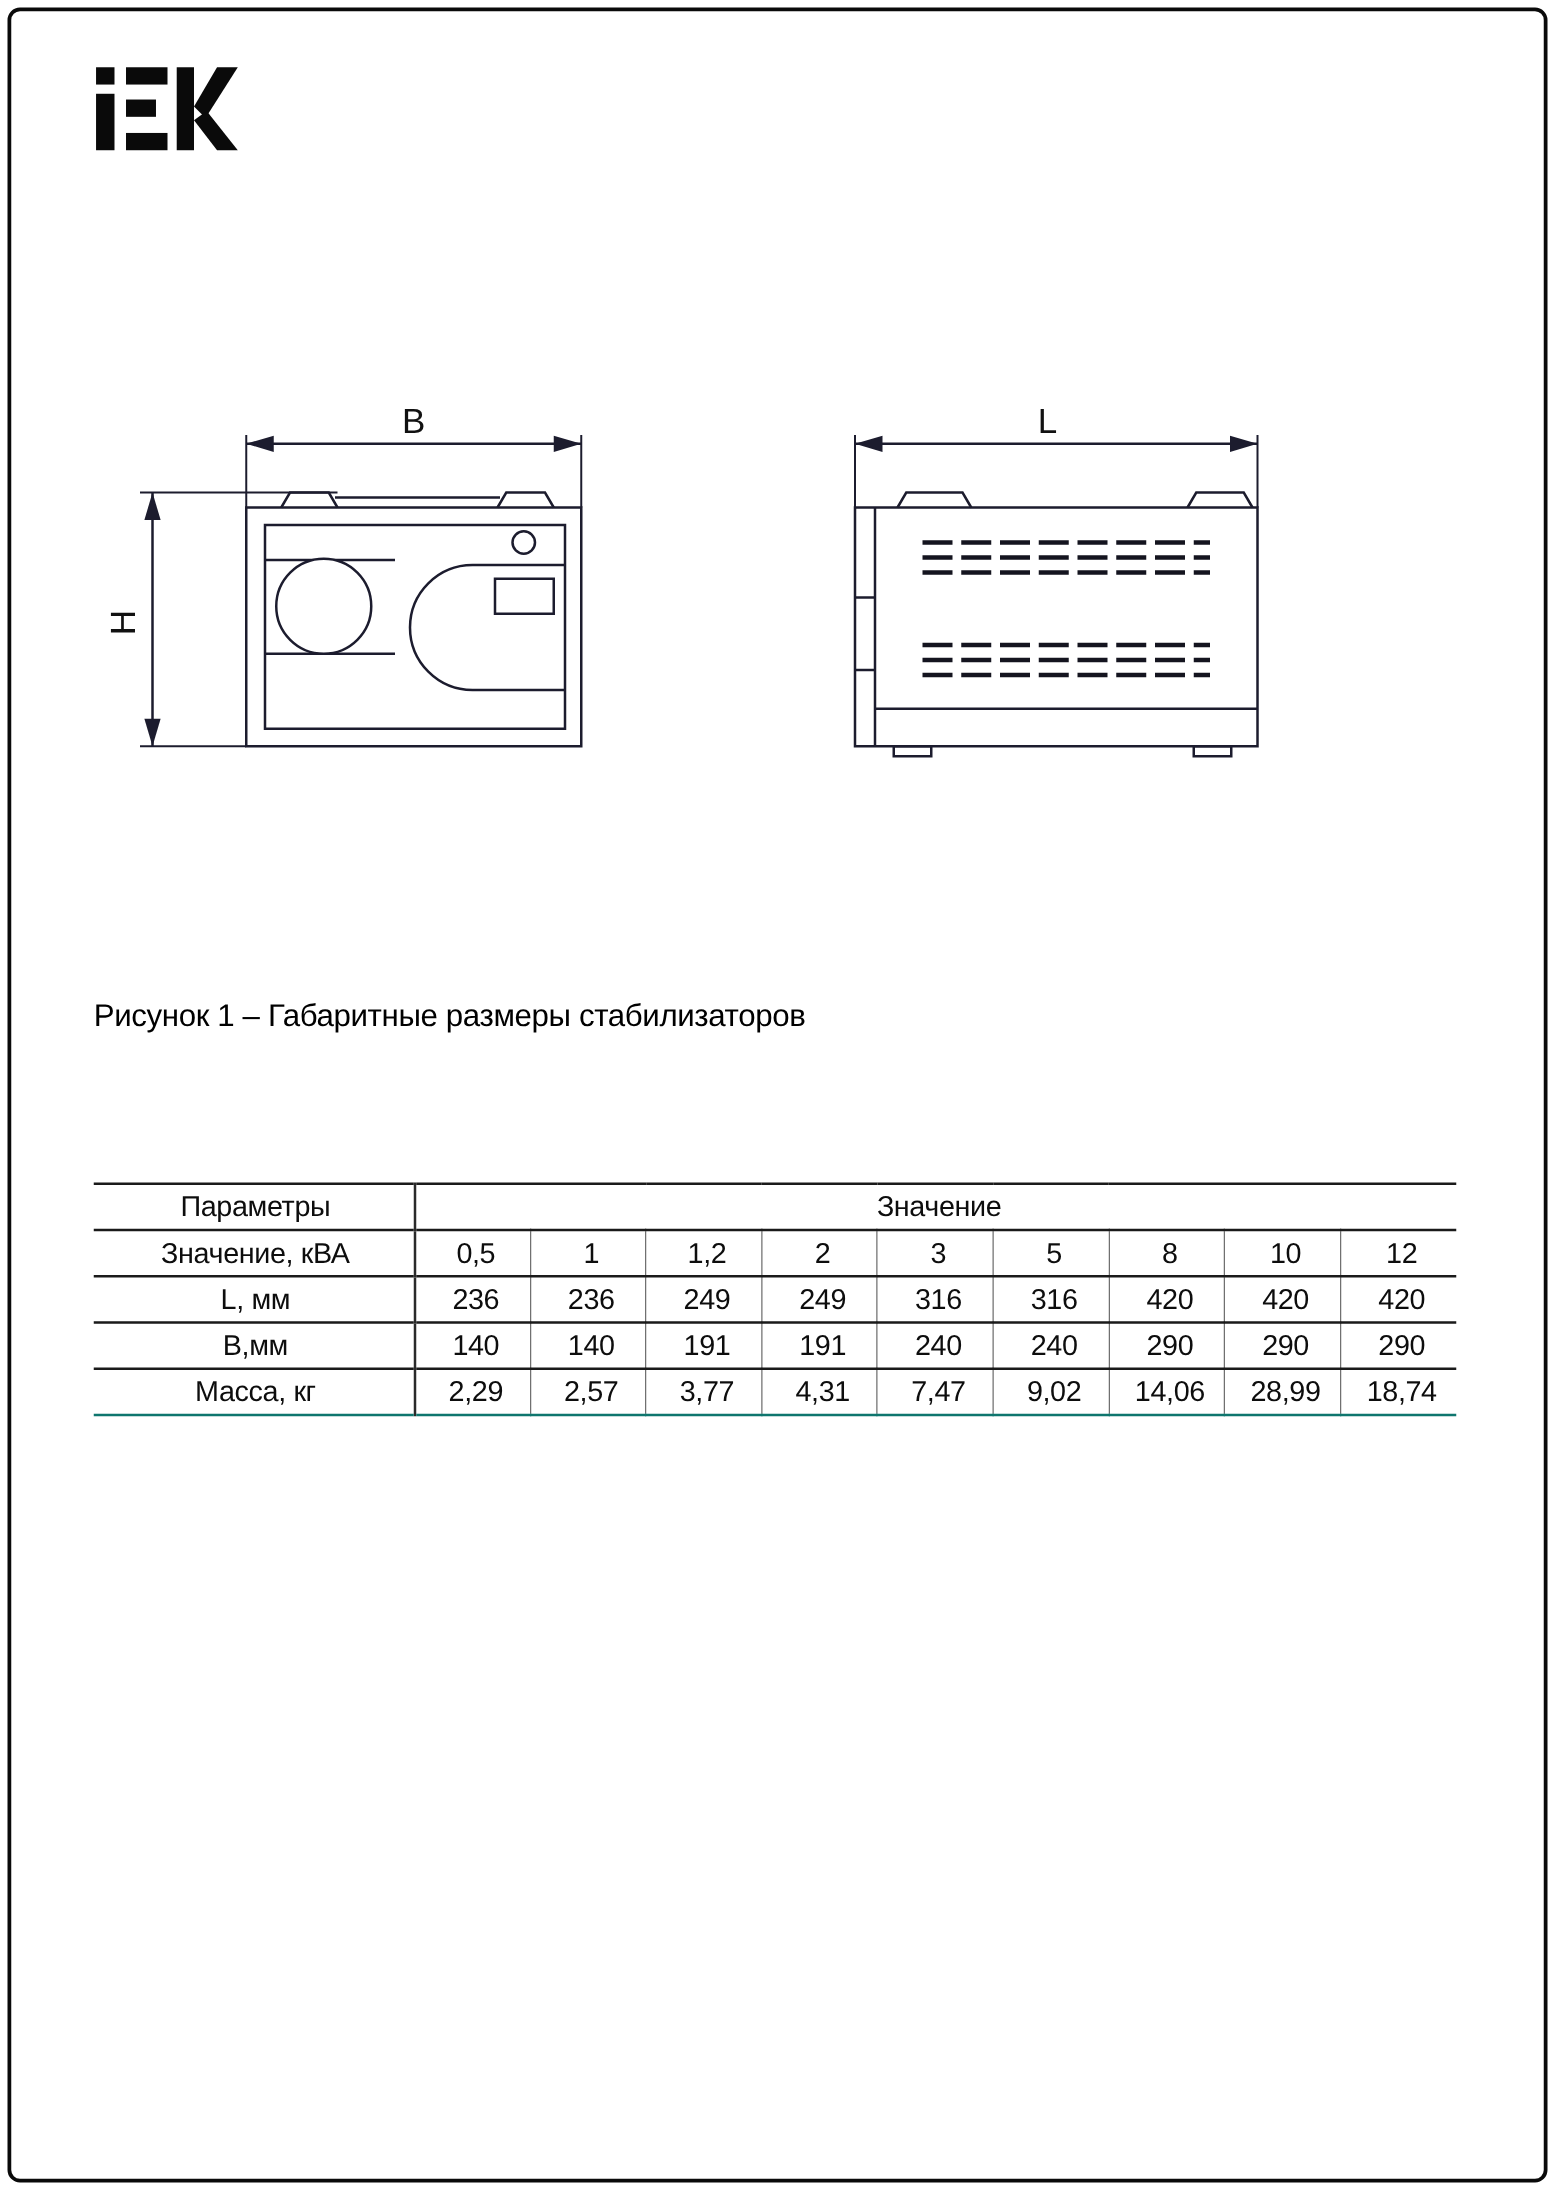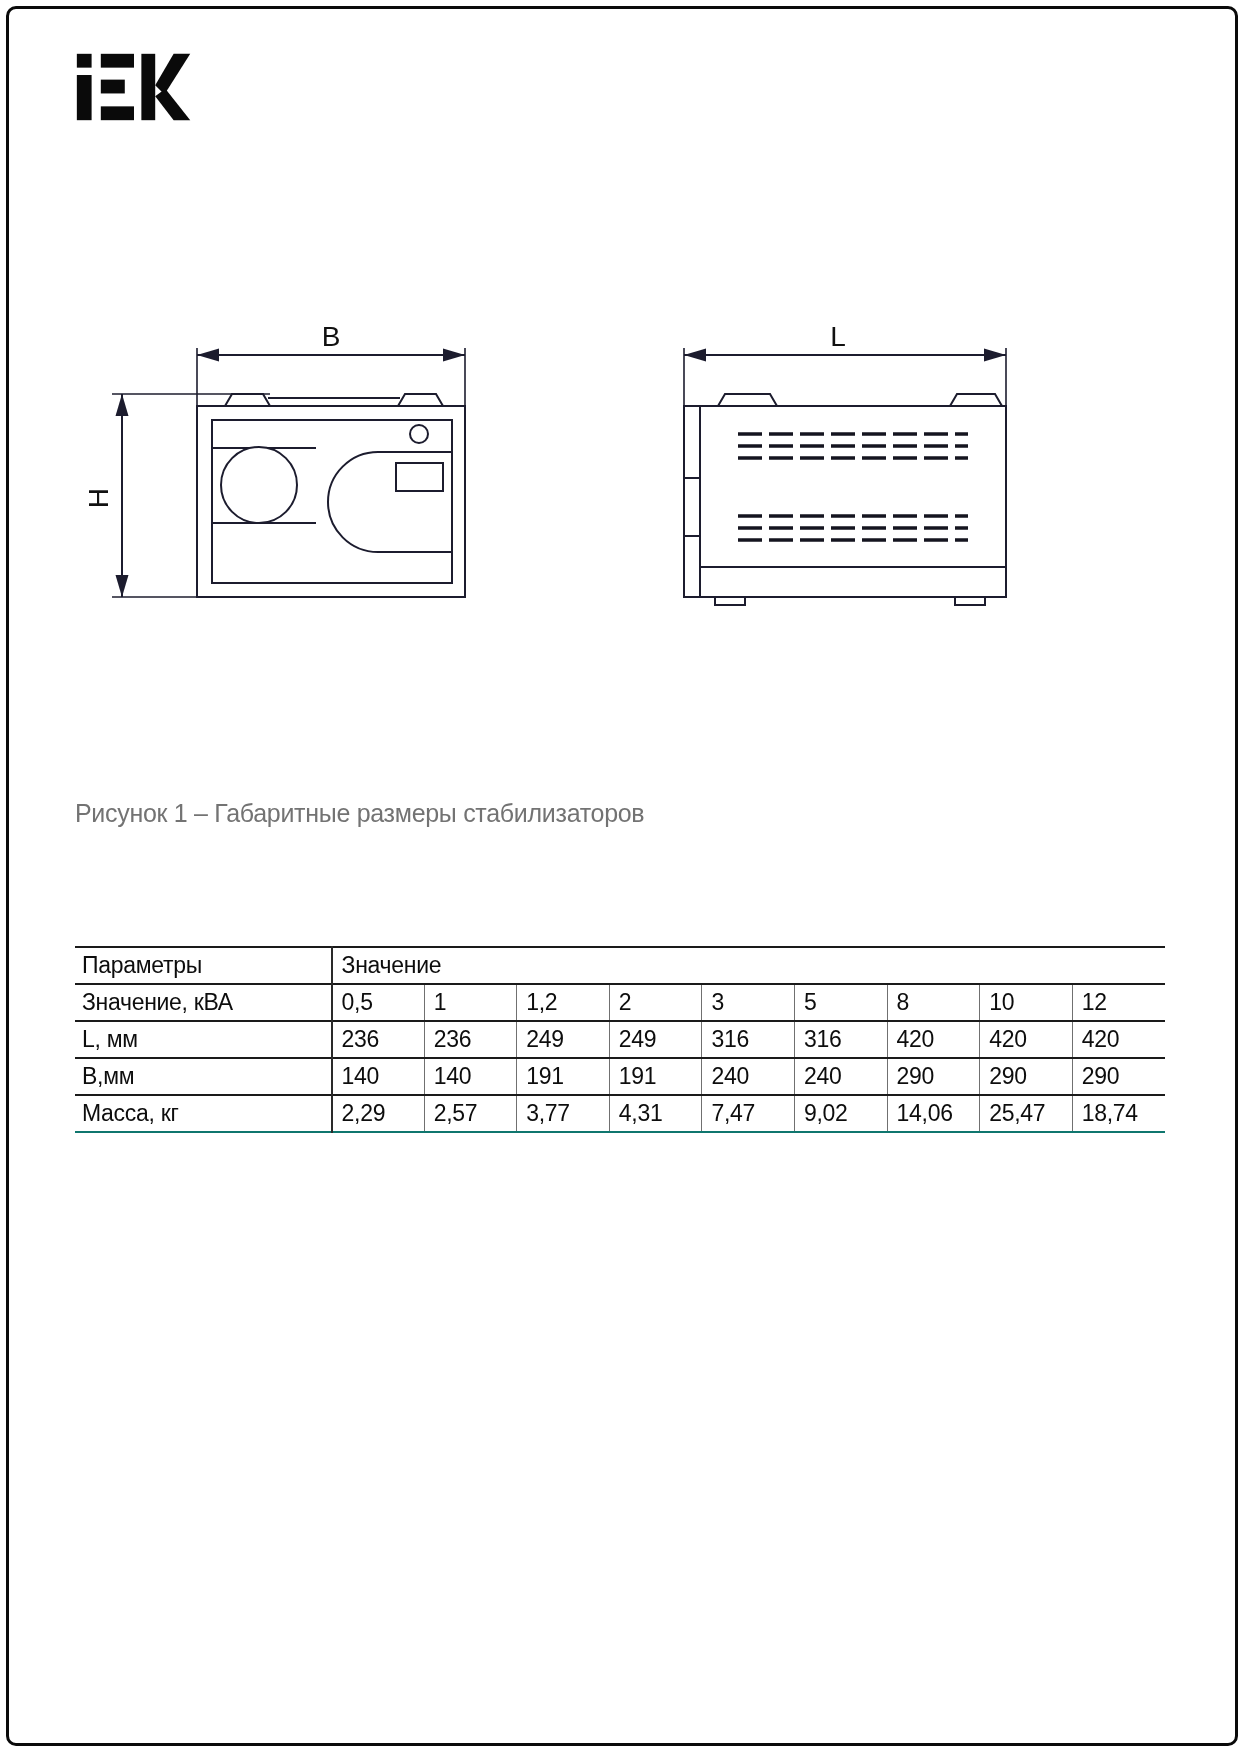--- a/index.html
+++ b/index.html
@@ -30,27 +30,27 @@
   .figure-svg .fillwhite{fill:#ffffff;stroke:#1c1c2e;stroke-width:2;}
   .figure-svg .arrow{fill:#1c1c2e;stroke:none;}
   .figure-svg text{
     font-family:"Liberation Sans","DejaVu Sans",sans-serif;
     font-size:28px;fill:#111;
   }
   .figure-svg .vent{stroke:#14141f;stroke-width:3.6;fill:none;stroke-dasharray:24 7;}
   .caption{
     position:absolute;left:75px;top:799px;
     font-size:25px;letter-spacing:-0.3px;
-    color:#737373;
+    color:#000000;
     white-space:nowrap;
   }
   .spec-table{
     position:absolute;left:75px;top:946px;width:1090px;
     border-collapse:collapse;table-layout:fixed;
-    font-size:23px;letter-spacing:-0.3px;color:#0d0d0d;
+    font-size:23px;letter-spacing:-0.3px;color:#0d0d0d;text-align:center;
   }
   .spec-table tr{height:37px;}
   .spec-table td{
     padding:2px 4px 2px 9px;
     vertical-align:middle;
     overflow:hidden;white-space:nowrap;
   }
   .spec-table td.param{padding-left:7px;}
   .spec-table tr{border-top:2px solid #1a1a1a;}
   .spec-table tr.last{border-bottom:2px solid #0f766e;}
@@ -191,18 +191,18 @@
     </tr>
     <tr class="last">
       <td class="param">Масса, кг</td>
       <td class="vsep">2,29</td>
       <td class="vthin">2,57</td>
       <td class="vthin">3,77</td>
       <td class="vthin">4,31</td>
       <td class="vthin">7,47</td>
       <td class="vthin">9,02</td>
       <td class="vthin">14,06</td>
-      <td class="vthin">25,47</td>
+      <td class="vthin">28,99</td>
       <td class="vthin">18,74</td>
     </tr>
   </tbody>
     </table>
 </div>
 
 </body></html>

